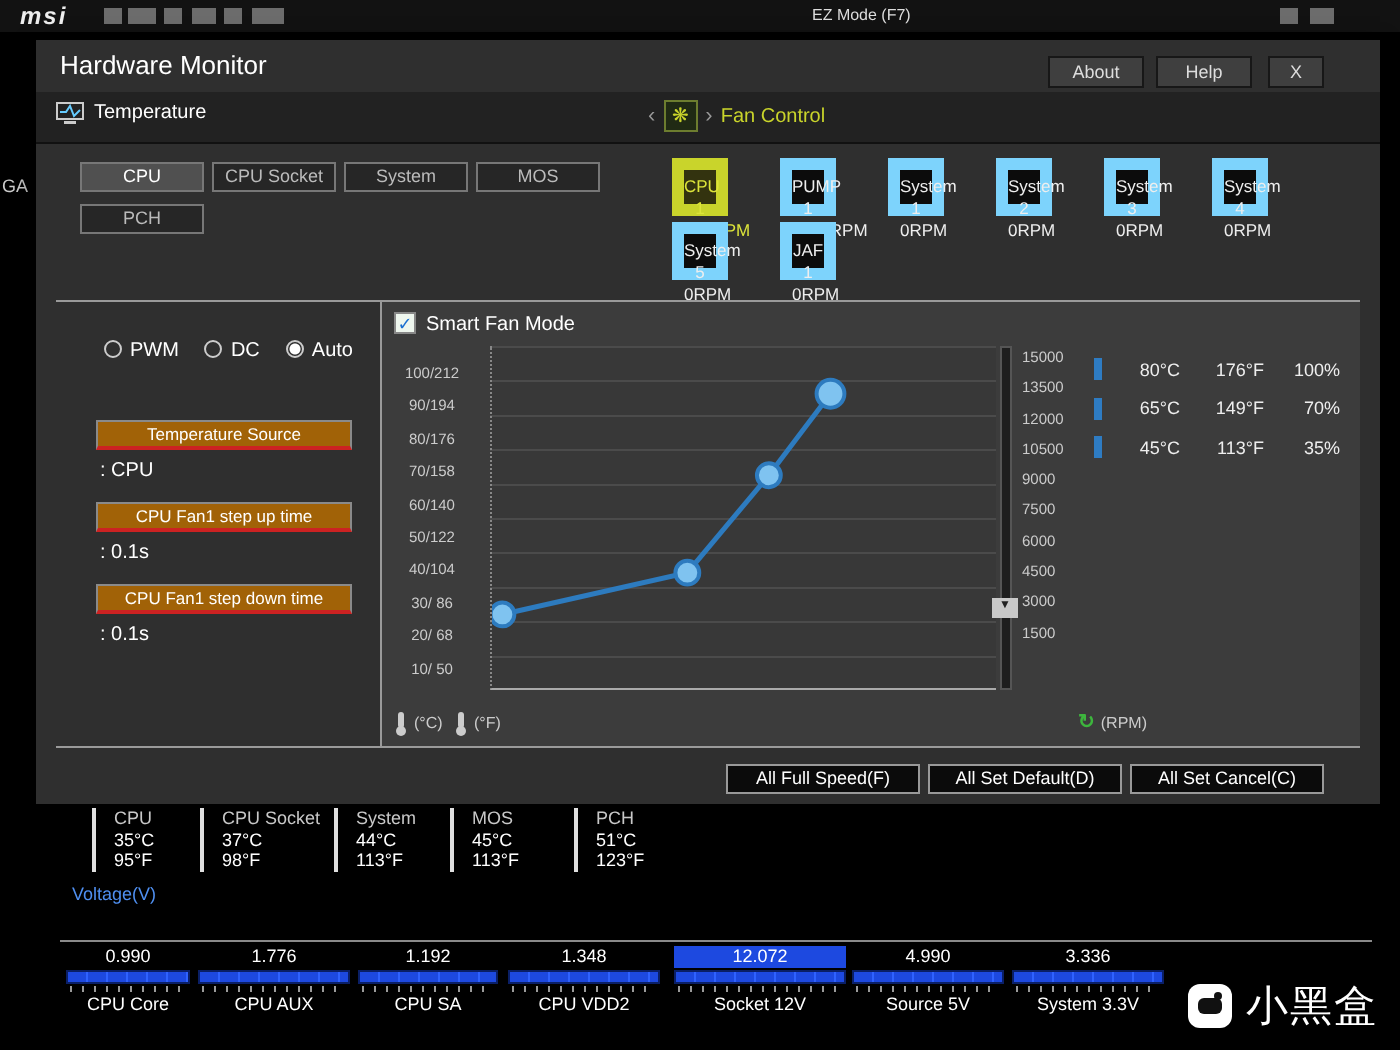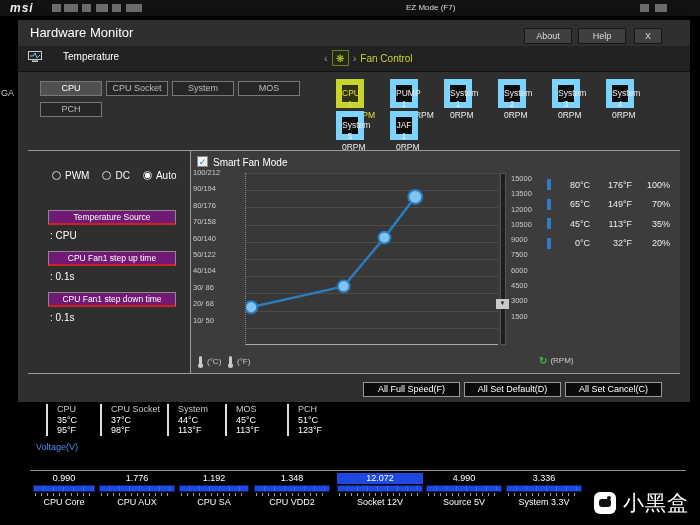--- a/index.html
+++ b/index.html
@@ -9,40 +9,40 @@
 #topbar{position:absolute;left:0;top:0;width:700px;height:16px;background:#121212}
 #msi-logo{position:absolute;left:10px;top:1px;font:italic bold 12px "Liberation Sans",sans-serif;letter-spacing:1px;color:#eee}
 .glitch{position:absolute;top:4px;width:9px;height:8px;background:#6c6c6c}
 #ez-mode{position:absolute;left:406px;top:3px;font-size:8px;color:#ddd}
 #bg-ga{position:absolute;left:1px;top:88px;font-size:9px;color:#ccc}
 
 #window{position:absolute;left:18px;top:20px;width:672px;height:382px;background:#2f2f2f;box-shadow:0 3px 10px rgba(0,0,0,.9)}
 #title{position:absolute;left:12px;top:5px;font-size:13px;font-weight:normal;color:#fff}
 .winbtn{position:absolute;top:8px;height:16px;background:#3f3f3f;border:1px solid #171717;color:#ddd;font-size:9px;text-align:center;line-height:14px;cursor:default}
 #tabstrip{position:absolute;left:0;top:26px;width:672px;height:26px;background:#222;border-bottom:1px solid #111}
-#temp-tab{position:absolute;left:10px;top:31px;display:flex;align-items:center;gap:21px;font-size:10px;color:#fff}
+#temp-tab{position:absolute;left:10px;top:31px;display:flex;align-items:center;gap:5px;font-size:10px;color:#fff}
 #fan-bc{position:absolute;left:306px;top:30px;display:flex;align-items:center;gap:4px;font-size:10px;color:#c9d42b}
 #fan-bc .chev{color:#999;font-size:11px}
 #fan-icon-box{width:17px;height:16px;border:1px solid #6d7d2f;background:#202a14;color:#c9d42b;font-size:10px;text-align:center;line-height:15px}
 .stab{position:absolute;width:62px;height:15px;background:#262626;border:1px solid #777;color:#bbb;font-size:9px;text-align:center;line-height:13px}
 .stab.sel{background:#505050;color:#fff}
 .ftab{position:absolute;width:28px;height:29px;background:#0c0c0c;border:6px solid #7dd3fc;color:#eee;font-size:8.5px;text-align:center;padding-top:3px;line-height:11px}
 .ftab.active{background:#33330f;border-color:#c9d42b;color:#dce43a}
 .hline{position:absolute;border-top:1px solid #9a9a9a}
 
 #radio-row{position:absolute;left:34px;top:150px;display:flex;gap:13px;align-items:center;font-size:10px}
 .radio{width:9px;height:9px;border:1px solid #ccc;border-radius:50%;display:inline-block;margin-right:4px;vertical-align:-1px}
 .radio.sel{background:radial-gradient(circle,#fff 0 2.5px,rgba(0,0,0,0) 3px)}
-.lbtn{position:absolute;left:30px;width:128px;height:15px;background:#701a75;border:1px solid #8a8a8a;border-bottom:2px solid #c22;color:#fff;font-size:8.5px;text-align:center;line-height:12px}
+.lbtn{position:absolute;left:30px;width:128px;height:15px;background:#a16207;border:1px solid #8a8a8a;border-bottom:2px solid #c22;color:#fff;font-size:8.5px;text-align:center;line-height:12px}
 .lval{position:absolute;left:32px;font-size:10px;color:#fff}
 
 #chart-panel{position:absolute;left:172px;top:131px;width:490px;height:222px;background:#3c3c3c;border-left:1px solid #9a9a9a}
 #smart-check{position:absolute;left:6px;top:5px;width:11px;height:11px;background:#eef6ee;color:#1b6fd0;font-size:9px;line-height:11px;text-align:center;border:1px solid #888}
 #smart-label{position:absolute;left:22px;top:6px;font-size:10px}
-#temp-ticks{position:absolute;left:2px;top:14px;width:46px;font-size:7.5px;color:#ccc;text-align:left;line-height:16.4px}
+#temp-ticks{position:absolute;left:2px;top:28px;width:46px;font-size:7.5px;color:#ccc;text-align:center;line-height:16.4px}
 #plot{position:absolute;left:54px;top:22px;width:253px;height:172px;background:repeating-linear-gradient(to bottom,#4b4b4b 0,#4b4b4b 1px,#383838 1px,#383838 17.2px);border-left:1px dotted #888;border-bottom:1px solid #aaa}
 .curve-line{fill:none;stroke:#2d7bbf;stroke-width:2.5}
 .curve-dot{fill:#7fc3f0;stroke:#2d7bbf;stroke-width:2}
 #rpm-slider{position:absolute;left:309px;top:22px;width:6px;height:172px;background:#1e1e1e;border:1px solid #555}
 #rpm-thumb{position:absolute;left:305px;top:148px;width:13px;height:10px;background:#c9c9c9;color:#222;font-size:6px;text-align:center;line-height:9px}
 #rpm-ticks{position:absolute;left:320px;top:20px;font-size:7.5px;color:#ccc;line-height:15.3px}
 #curve-table{position:absolute;left:356px;top:24px}
 .crow{display:flex;align-items:center;height:19.5px;font-size:9px;color:#eee}
 .crow .cb{width:4px;height:11px;background:#2e7cc3;margin-right:7px}
 .crow .tc{width:32px;text-align:right}
@@ -186,26 +186,20 @@
           <span class="tc">65°C</span>
           <span class="tf">149°F</span>
           <span class="tp">70%</span>
         </div>
       <div class="crow">
           <span class="cb"></span>
           <span class="tc">45°C</span>
           <span class="tf">113°F</span>
           <span class="tp">35%</span>
         </div>
-      <div class="crow">
-          <span class="cb"></span>
-          <span class="tc">0°C</span>
-          <span class="tf">32°F</span>
-          <span class="tp">20%</span>
-        </div>
     </div>
     <div class="axis-ico" style="left:6px">
       <svg width="7" height="13">
           <rect x="2" y="1" width="3" height="8" rx="1.5" fill="#ccc"></rect>
           <circle cx="3.5" cy="10.5" r="2.5" fill="#ccc"></circle>
         </svg>
       <span>(°C)</span>
     </div>
     <div class="axis-ico" style="left:36px">
       <svg width="7" height="13">

